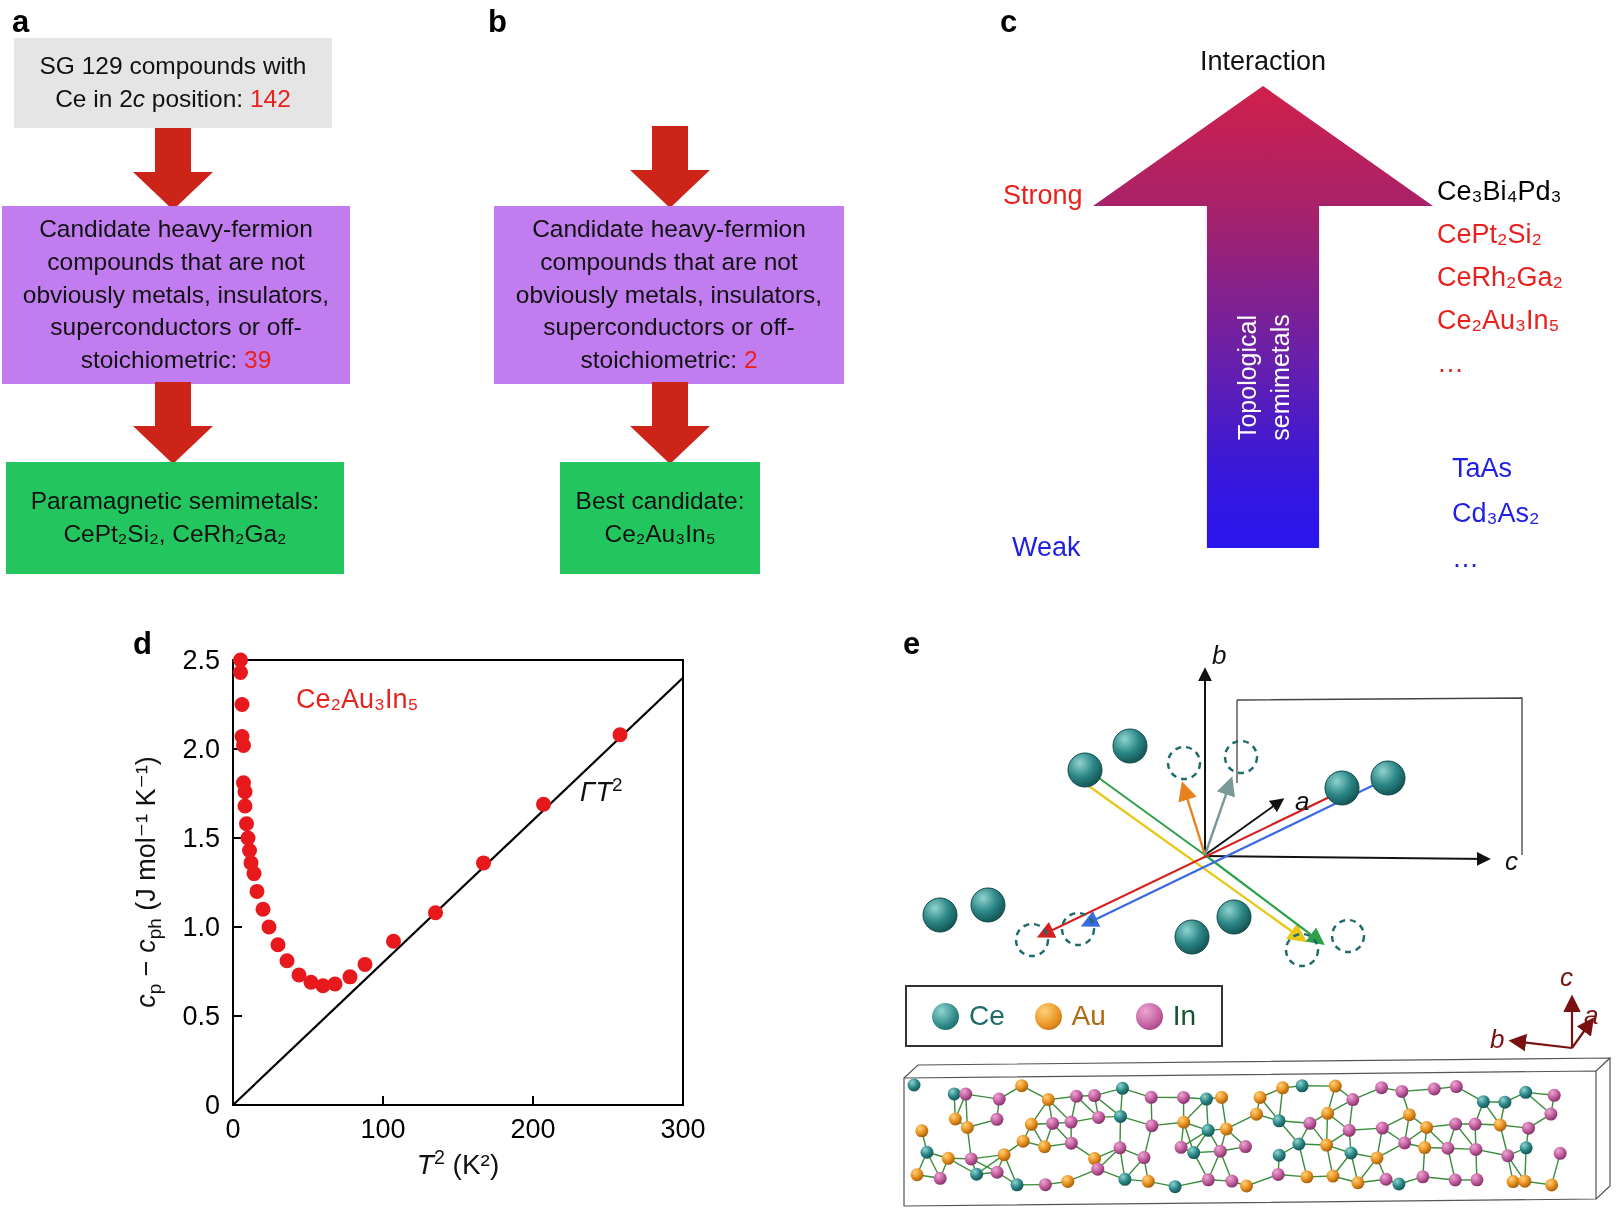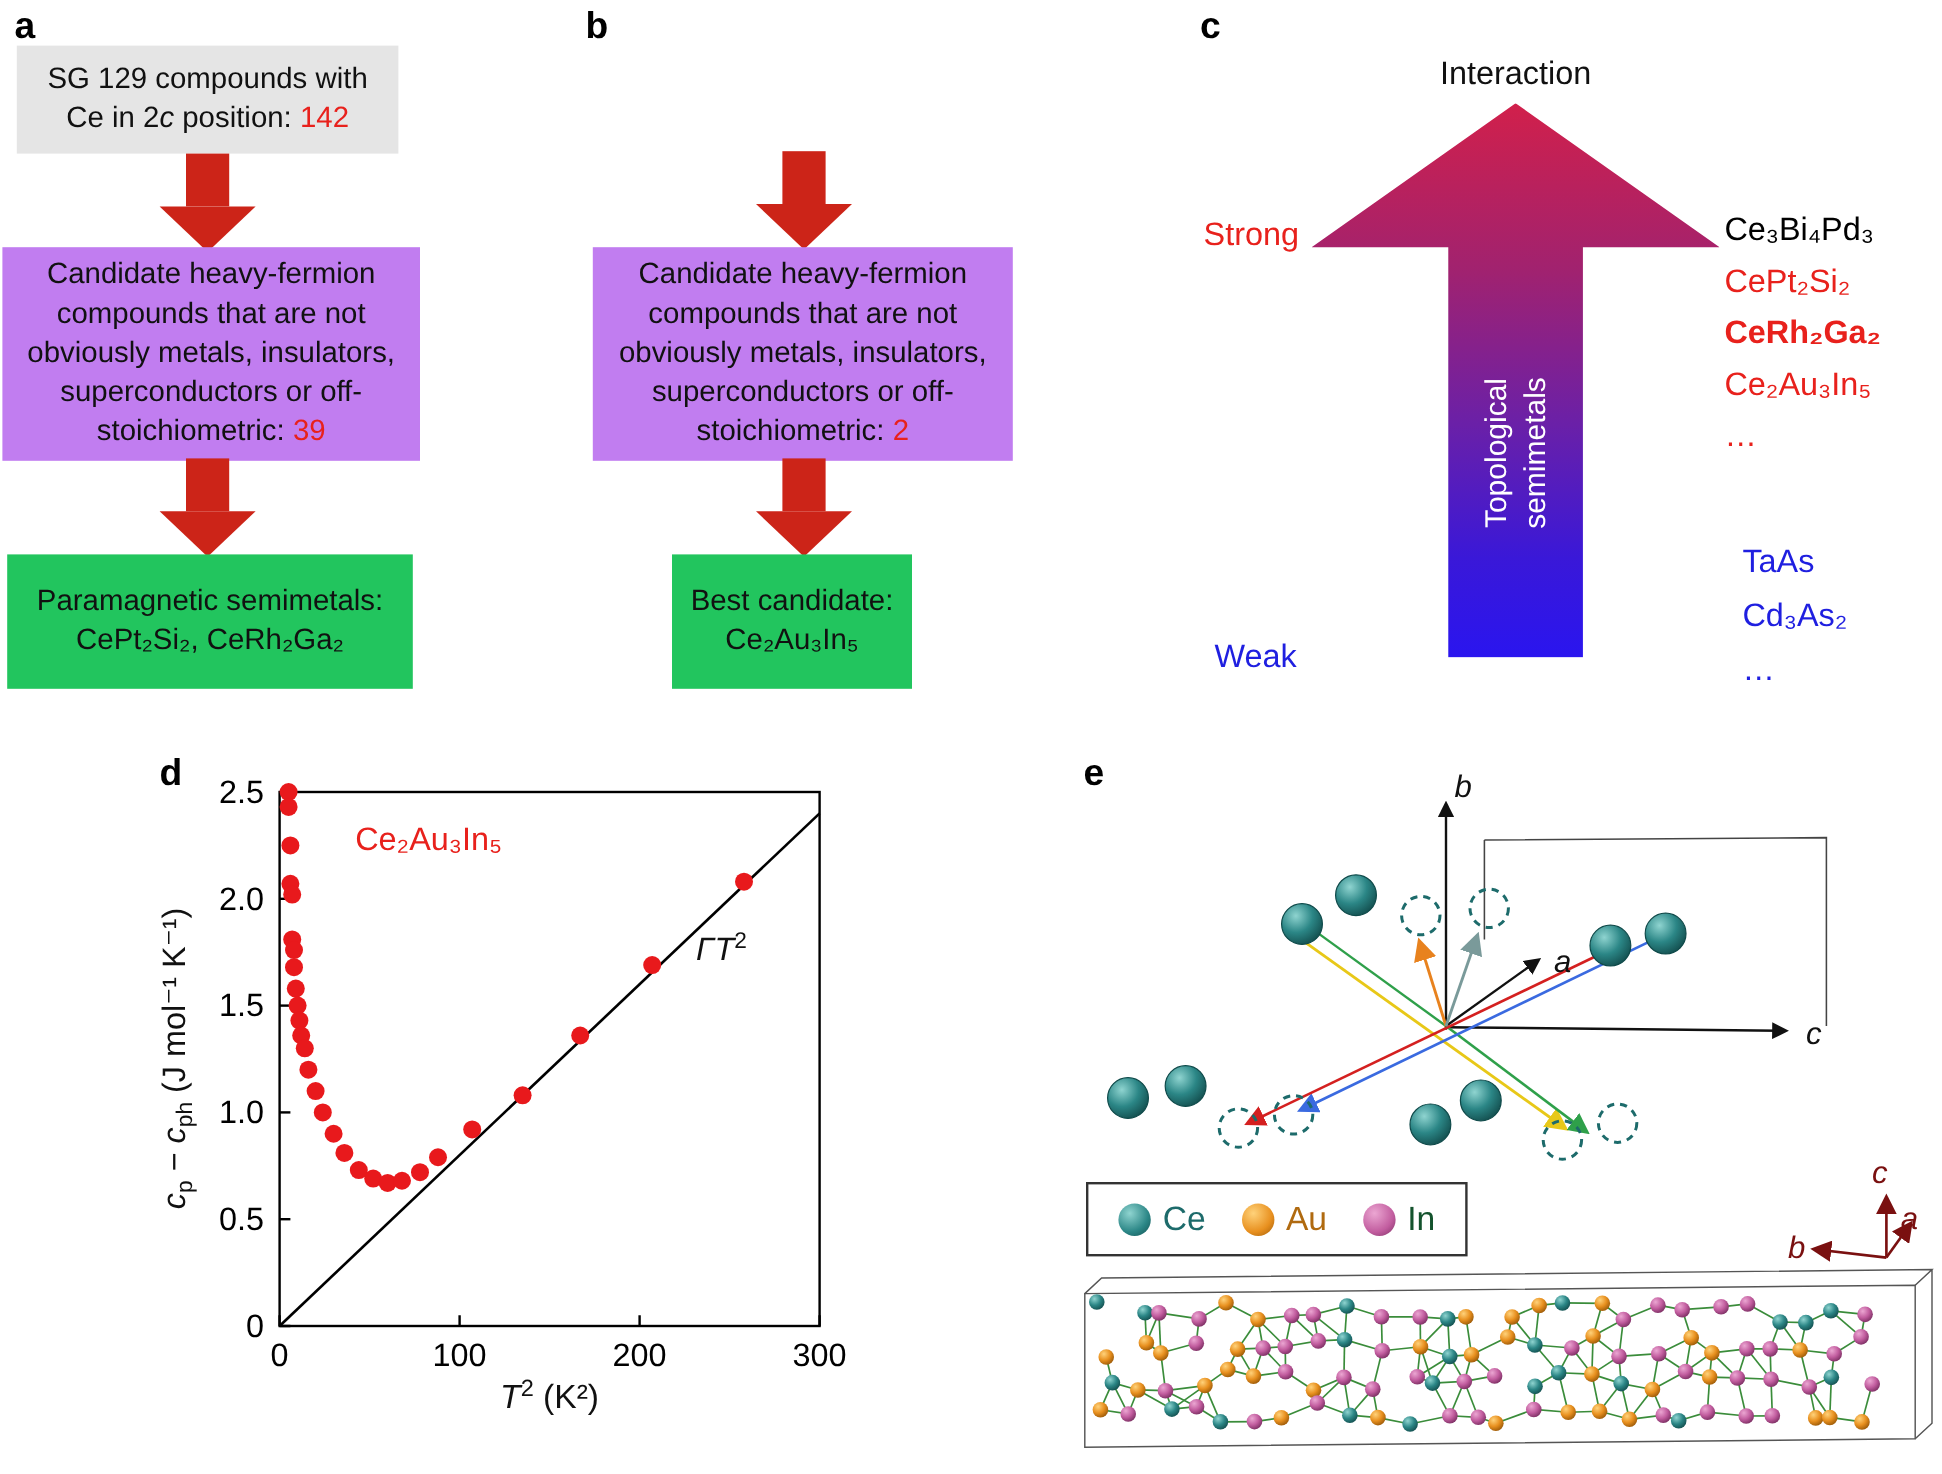--- a/index.html
+++ b/index.html
@@ -123,21 +123,21 @@
       <span style="display:block;">semimetals</span>
     </div>
   </div>
 
   <div class="ctext red" style="left:1003px;top:180px;">Strong</div>
   <div class="ctext" style="left:1012px;top:532px;color:#1f1fe0;">Weak</div>
 
   <div class="clist" style="left:1437px;top:124px;margin-top:46px;">
     <div class="citem" style="color: rgb(0, 0, 0);">Ce₃Bi₄Pd₃</div>
     <div class="citem" style="color: rgb(232, 33, 28);">CePt₂Si₂</div>
-    <div class="citem" style="color: rgb(232, 33, 28); font-weight: bold;">CeRh₂Ga₂</div>
+    <div class="citem" style="color: rgb(232, 33, 28);">CeRh₂Ga₂</div>
     <div class="citem" style="color: rgb(232, 33, 28);">Ce₂Au₃In₅</div>
     <div class="citem" style="color: rgb(232, 33, 28);">…</div>
   </div>
 
   <div class="clist clist2" style="left:1452px;top:446px;">
     <div class="citem" style="color: rgb(31, 31, 224);">TaAs</div>
     <div class="citem" style="color: rgb(31, 31, 224);">Cd₃As₂</div>
     <div class="citem" style="color: rgb(31, 31, 224);">…</div>
   </div>
 

